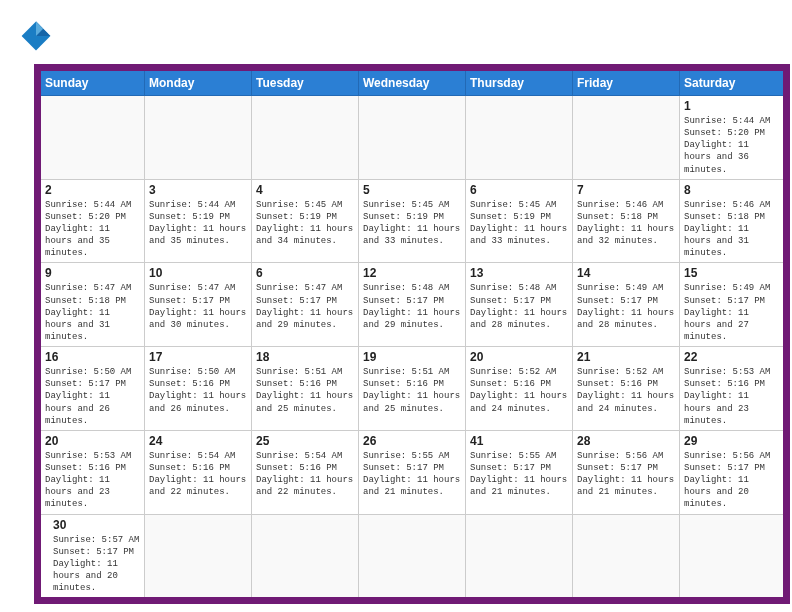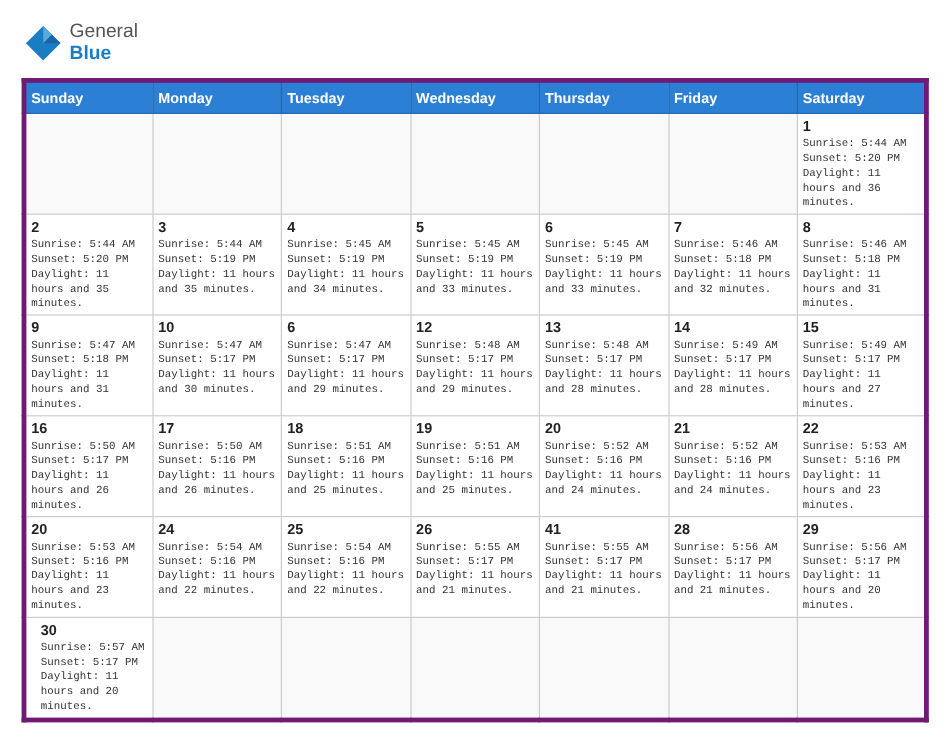--- a/index.html
+++ b/index.html
@@ -41,24 +41,25 @@
       color: #222;
       line-height: 1.1;
     }
     .location {
       font-size: 14px;
       color: #555;
       margin-top: 2px;
     }
     .calendar {
       flex: 1;
-      border: 4px solid #701a75;
+      border: 7px solid #701a75;
       border-collapse: collapse;
       width: 100%;
       table-layout: fixed;
+      margin-left: 16px;
     }
     .calendar th {
       background: #2b7fd4;
       color: #fff;
       font-size: 12px;
       font-weight: bold;
       padding: 5px 4px;
       text-align: left;
       border: 1px solid #2269b5;
       height: 28px;
@@ -96,24 +97,20 @@
 <body>
 
 <div class="page">
   <div class="header">
     <div class="logo">
       <svg class="logo-icon" viewBox="0 0 40 40">
         <polygon points="20,4 36,20 20,36 4,20" fill="#1a7dc4"></polygon>
         <polygon points="20,4 36,20 20,20" fill="#1565a8"></polygon>
         <polygon points="20,4 28,12 20,20" fill="#5aabdd"></polygon>
       </svg>
-      <div>
-        <div style="font-size:16px; color:#555; line-height:1.15;">General</div>
-        <div style="font-size:16px; color:#1a7dc4; font-weight:bold; line-height:1.15;">Blue</div>
-      </div>
     </div>
     <div class="title-block">
       <div class="month-title"></div>
       <div class="location"></div>
     </div>
   </div>
 
   <table class="calendar">
     <thead>
       <tr>

